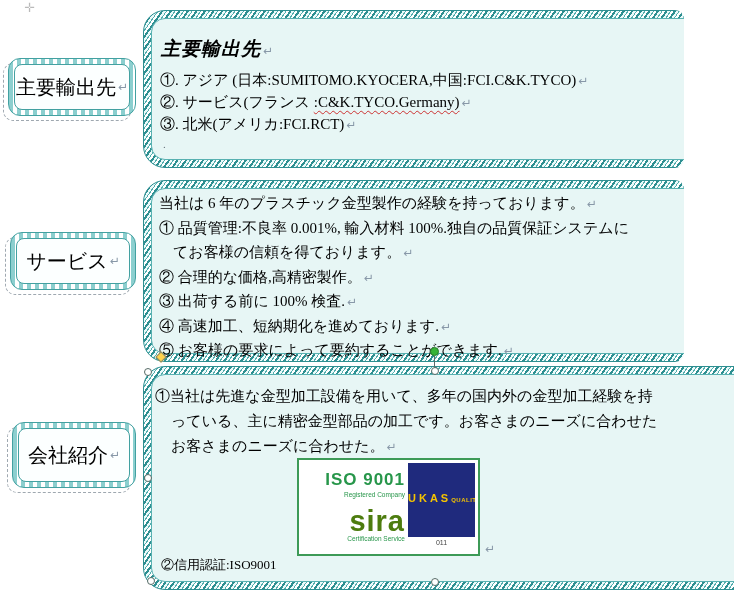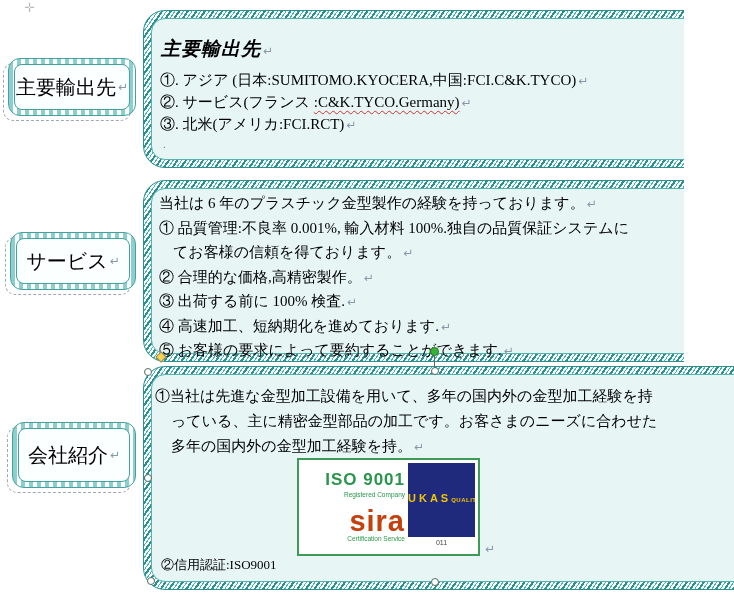--- a/index.html
+++ b/index.html
@@ -1,20 +1,20 @@
 <!DOCTYPE html>
 <html><head>
 <meta charset="utf-8">
 <style>
   html,body{margin:0;padding:0;}
   body{font-family:"Liberation Serif","DejaVu Serif",serif;}
   #screen{position:relative;width:734px;height:595px;background:#ffffff;overflow:hidden;}
 
   
-  .big-box{position:absolute;overflow:hidden;}
+  .big-box{position:absolute;overflow:hidden;border-radius:9px;}
   .big-box .bb-border{position:absolute;left:0;top:0;bottom:0;right:-40px;border-radius:22px;
     background:repeating-linear-gradient(125deg,#2e8f91 0 2px,#eafafa 2px 4px,#54aeae 4px 5px,#ffffff 5px 7px);
     border:1px solid #2e8f91;box-sizing:border-box;}
   .big-box .bb-fill{position:absolute;left:8px;top:8px;bottom:8px;right:-30px;background:#e7f6f5;
     border:1px solid #58b1b1;border-radius:14px;box-sizing:border-box;}
   .big-box .bb-content{position:absolute;left:0;top:0;right:0;bottom:0;}
 
   
   .side-label{position:absolute;}
   .side-label .dash-shadow{position:absolute;left:-5px;top:5px;right:5px;bottom:-5px;
@@ -45,21 +45,21 @@
   .b3-lines .t-line{line-height:24px;}
   .b3-lines .cont{padding-left:16px;}
   .cert-line{position:absolute;left:18px;top:190px;font-size:13px;white-space:pre;}
 
   
   .logo{position:absolute;left:154px;top:92px;width:183px;height:98px;background:#ffffff;
     border:2px solid #3d9a57;box-sizing:border-box;display:flex;font-family:"Liberation Sans","DejaVu Sans",sans-serif;}
   .logo-left{width:106px;display:flex;flex-direction:column;align-items:flex-end;}
   .iso-title{color:#27964a;font-weight:bold;font-size:17px;letter-spacing:1px;margin-top:10px;}
   .iso-sub{color:#27964a;font-size:6.5px;margin-top:1px;}
-  .sira{color:#c2410c;font-weight:bold;font-size:29px;line-height:28px;margin-top:9px;letter-spacing:1px;}
+  .sira{color:#4d7c0f;font-weight:bold;font-size:29px;line-height:28px;margin-top:9px;letter-spacing:1px;}
   .sira-sub{color:#27964a;font-size:6.5px;margin-top:0px;}
   .logo-right{width:73px;display:flex;flex-direction:column;align-items:center;}
   .ukas-box{width:67px;height:74px;background:#1f2a7d;margin-top:3px;display:flex;flex-direction:row;align-items:center;overflow:hidden;}
   .ukas-word{color:#f5c400;font-weight:bold;font-size:11px;letter-spacing:3px;line-height:11px;margin-top:-3px;}
   .ukas-sub{color:#f5c400;font-weight:bold;font-size:6px;line-height:7px;letter-spacing:0.5px;}
   .ukas-num{color:#444;font-size:7px;margin-top:2px;font-family:"Liberation Sans",sans-serif;}
   .logo-ret{position:absolute;left:340px;top:176px;}
 
   
   .h-circle{position:absolute;width:8px;height:8px;border-radius:50%;background:#ffffff;border:1px solid #566b66;box-sizing:border-box;}
@@ -106,21 +106,21 @@
     </div>
   </div>
 
   <div class="big-box" style="left:143px;top:366px;width:635px;height:224px;">
     <div class="bb-border"></div>
     <div class="bb-fill"></div>
     <div class="bb-content">
       <div class="b3-lines">
         <div class="t-line"><span>①当社は先進な金型加工設備を用いて、多年の国内外の金型加工経験を持</span><span class="ret"></span></div>
         <div class="t-line cont"><span>っている、主に精密金型部品の加工です。お客さまのニーズに合わせた</span><span class="ret"></span></div>
-        <div class="t-line cont"><span>多年の国内外の金型加工経験を持。</span><span class="ret">↵</span></div>
+        <div class="t-line cont"><span>お客さまのニーズに合わせた。</span><span class="ret">↵</span></div>
       </div>
 
       <div class="logo">
         <div class="logo-left">
           <div class="iso-title">ISO 9001</div>
           <div class="iso-sub">Registered Company</div>
           <div class="sira">sira</div>
           <div class="sira-sub">Certification Service</div>
         </div>
         <div class="logo-right">

